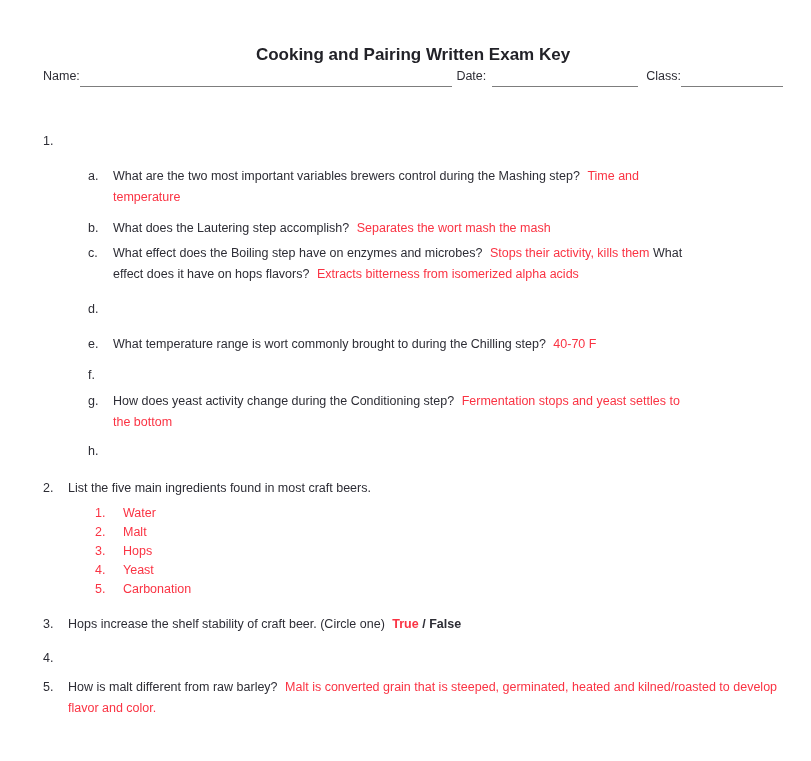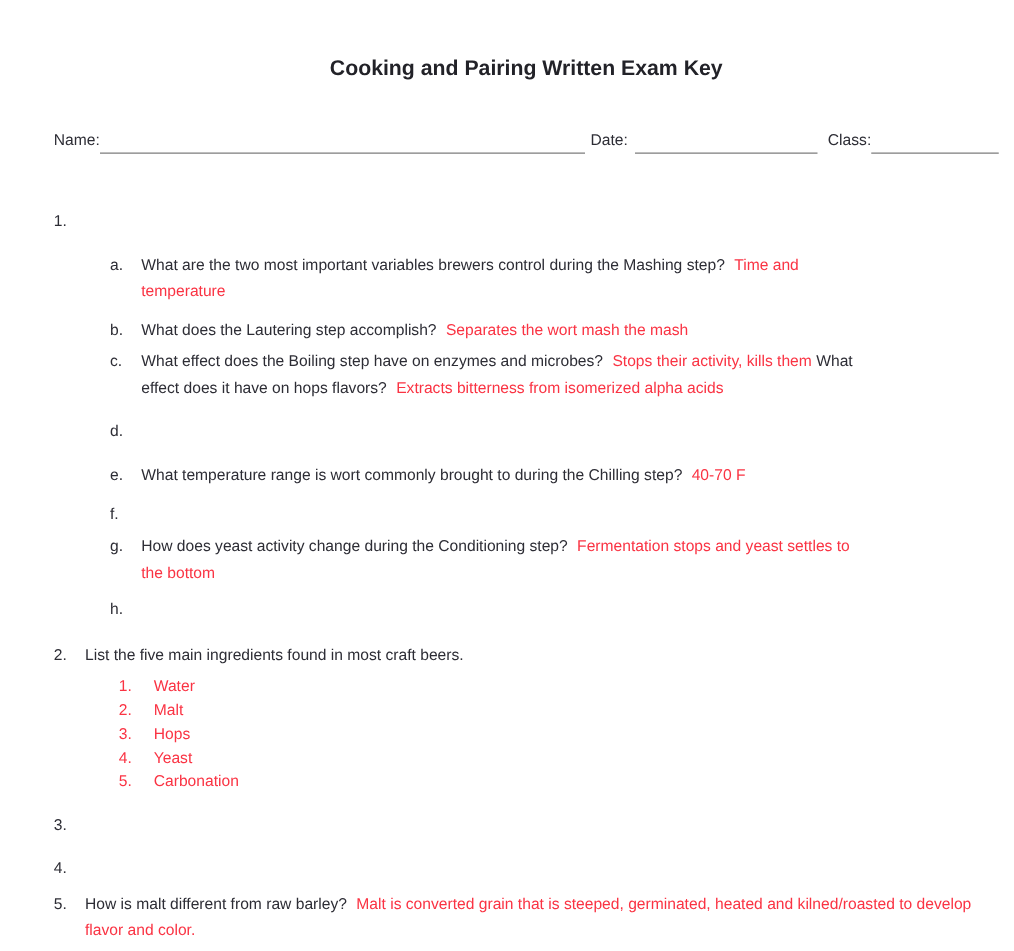--- a/index.html
+++ b/index.html
@@ -1,38 +1,37 @@
 <!DOCTYPE html>
 <html style="--red: #fa3343;"><head>
 <meta charset="utf-8">
 <style>
   html, body { margin: 0; padding: 0; background: #ffffff; }
   .page {
     width: 811px;
     height: 761px;
     background: #ffffff;
     box-sizing: border-box;
-    padding: 0 12px 0 43px;
+    padding: 0 28px 0 43px;
     overflow: hidden;
     font-family: "Liberation Sans", sans-serif;
     font-size: 12.5px;
     line-height: 21px;
     color: #2d2d35;
   }
   .title {
     margin: 0;
     padding-top: 44px;
     text-align: center;
     font-size: 17px;
     line-height: 22px;
     font-weight: 700;
     color: #222228;
   }
   .header-row {
-    margin-top: 36px;
     display: flex;
     align-items: baseline;
     white-space: nowrap;
     justify-content: flex-end;
   }
   .blank {
     display: inline-block;
     height: 13px;
     border-bottom: 1px solid #7d7d7d;
     align-self: flex-end;
@@ -167,20 +166,25 @@
       <span class="red">Yeast</span>
     </div>
     <div class="red-item">
       <span class="num red">5.</span>
       <span class="red">Carbonation</span>
     </div>
   </div>
 
   <div class="q m-q3">
     <span class="num">3.</span>
+    <div class="qtext">
+      <span>Hops increase the shelf stability of craft beer. (Circle one)</span>
+      <span class="answer bold">True</span>
+      <span class="bold">/ False</span>
+    </div>
   </div>
 
   <div class="q m-q4">
     <span class="num">4.</span>
   </div>
 
   <div class="q m-q5">
     <span class="num">5.</span>
     <div class="qtext">
       <span>How is malt different from raw barley?</span>

